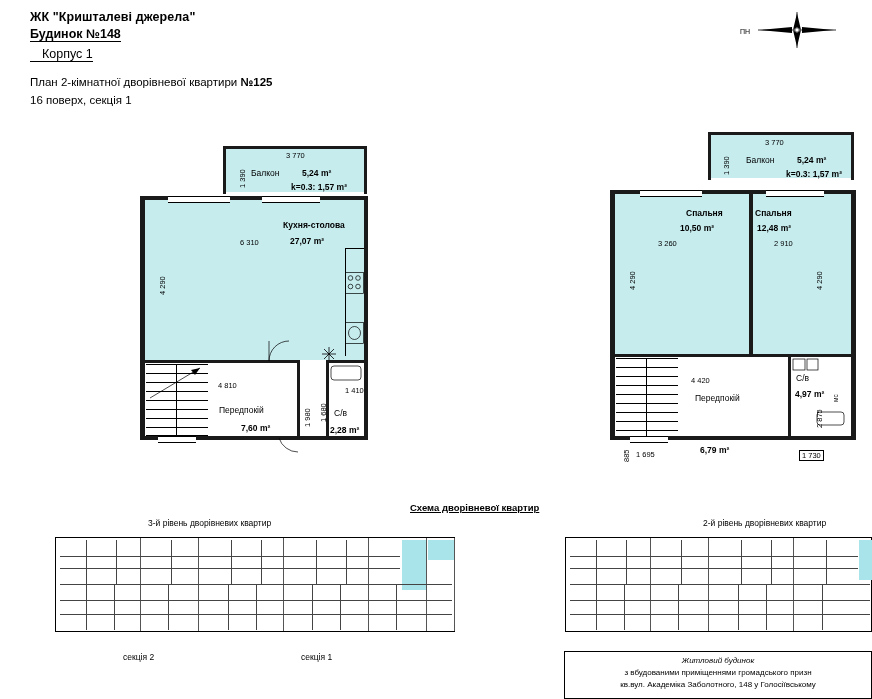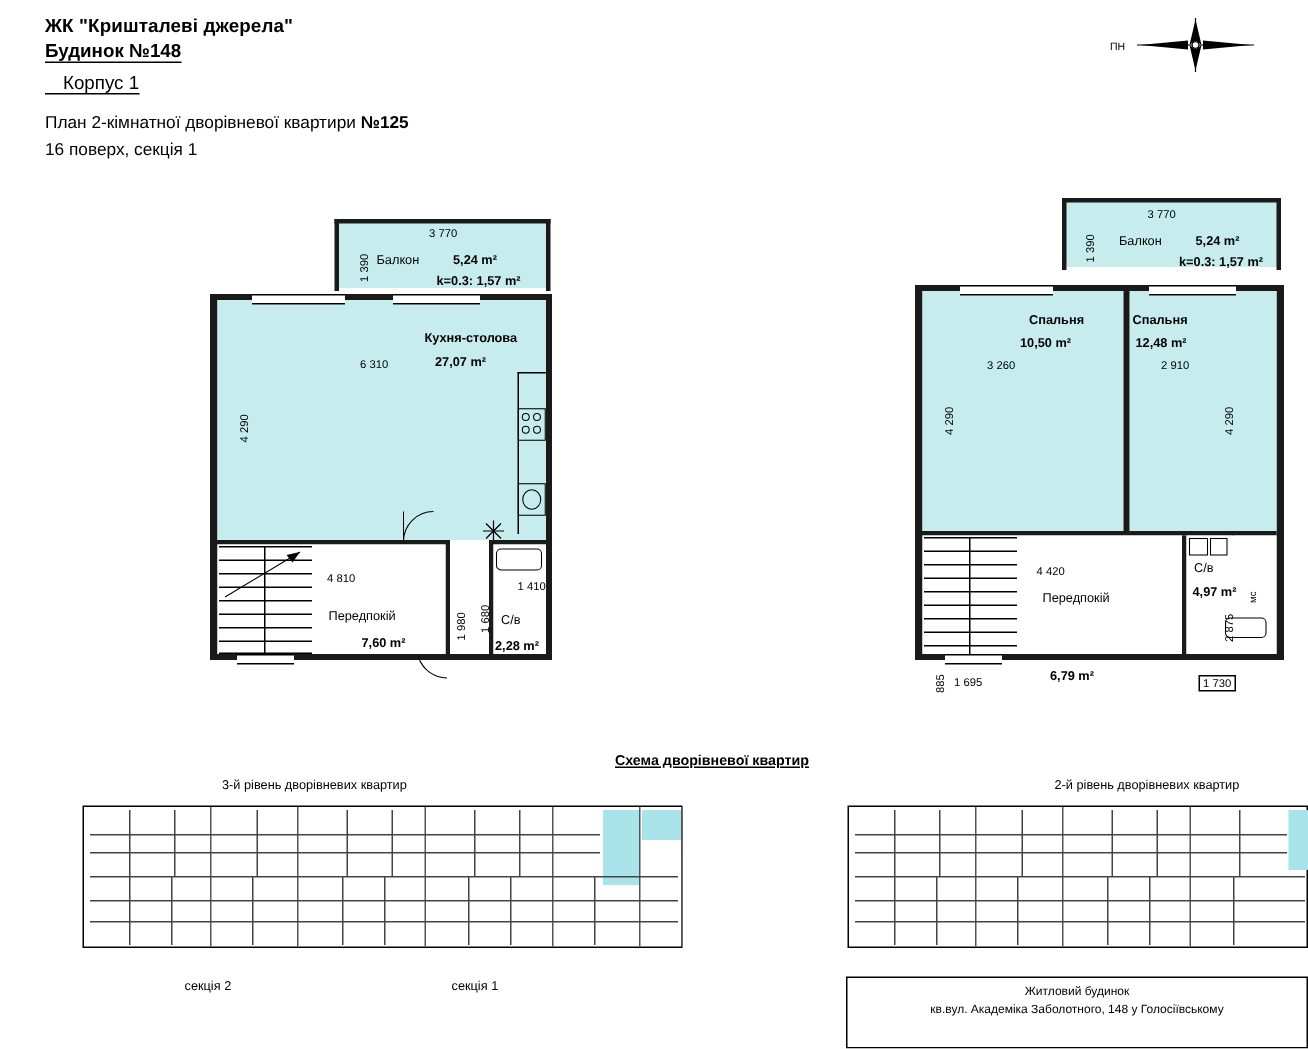--- a/index.html
+++ b/index.html
@@ -41,21 +41,21 @@
   #scheme-title { left:410px; top:502px; font-size:9.5px; font-weight:bold; text-decoration:underline; }
   .scheme-cap { position:absolute; font-size:8.5px; }
   .sec-cap { position:absolute; font-size:8.5px; }
   .minibar { position:absolute; border:1px solid #000; background:#fff; box-sizing:border-box; }
   .minicell { position:absolute; border-right:1px solid #555; box-sizing:border-box; }
   .hl { position:absolute; background:#a8e4ea; }
   .tick { position:absolute; background:#444; }
 
   
   #stamp { left:564px; top:651px; width:308px; height:48px; border:1px solid #000; box-sizing:border-box; background:#fff; }
-  #stamp .t { text-align:center; font-size:8px; line-height:12px; padding-top:3px; }
+  #stamp .t { text-align:center; font-size:8px; line-height:12px; padding-top:3px;font-style:italic; }
   #stamp .t2 { text-align:center; font-size:8px; line-height:12px; }
 
   .stairs { position:absolute; }
   .stairs div { position:absolute; background:#000; }
   svg { display:block; }
 </style>
 </head>
 <body>
 
 <div id="header" class="abs">
@@ -313,14 +313,15 @@
   <div class="tick" style="left:115px;top:2px;width:1px;height:44px;"></div>
   <div class="tick" style="left:175px;top:2px;width:1px;height:44px;"></div>
   <div class="tick" style="left:205px;top:2px;width:1px;height:44px;"></div>
   <div class="tick" style="left:260px;top:2px;width:1px;height:44px;"></div>
 </div>
 <div class="sec-cap" style="left:637px;top:652px;">секція 2</div>
 <div class="sec-cap" style="left:811px;top:652px;">секція 1</div>
 
 <div id="stamp" class="abs">
   <div class="t">Житловий будинок</div>
+  <div class="t2">з вбудованими приміщеннями громадського призн</div>
   <div class="t2">кв.вул. Академіка Заболотного, 148 у Голосіївському</div>
 </div>
 
 </body></html>

